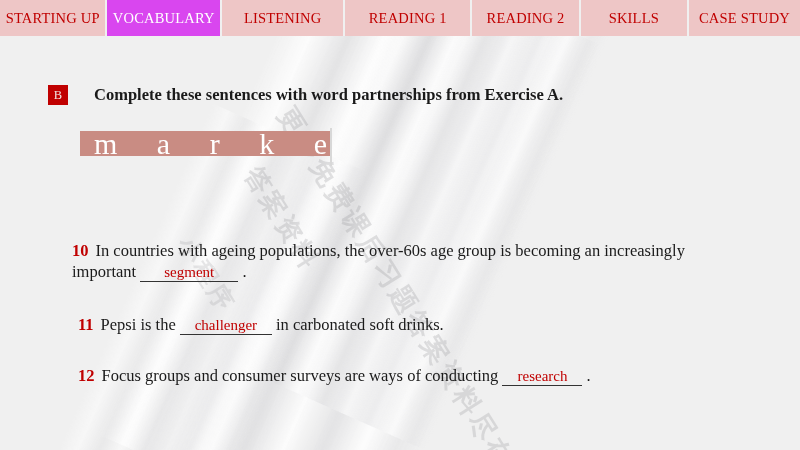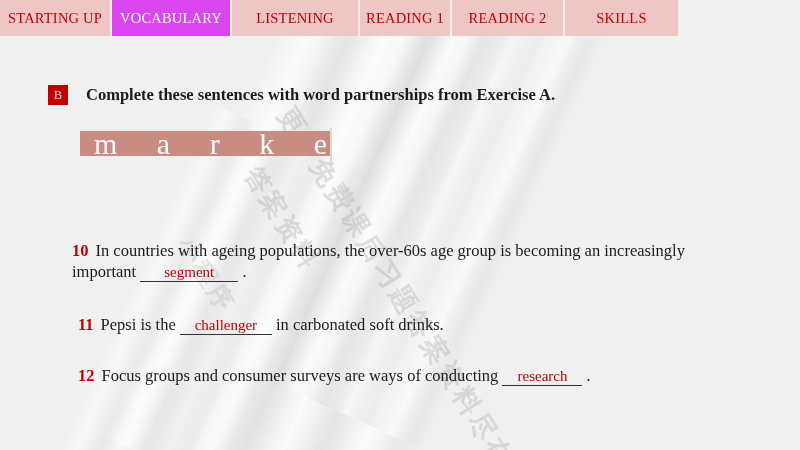--- a/index.html
+++ b/index.html
@@ -150,21 +150,21 @@
     background: #c00000;
     color: #f2e3e0;
     font-family: "Liberation Serif", serif;
     font-size: 12.5px;
     display: flex;
     align-items: center;
     justify-content: center;
     flex: 0 0 auto;
   }
   .heading-text {
-    margin-left: 18px;
+    margin-left: 26px;
     font-family: "Liberation Serif", serif;
     font-weight: bold;
     font-size: 16.5px;
     color: #1a1a1a;
     white-space: nowrap;
   }
 
   
   .reveal-banner {
     position: absolute;
@@ -244,28 +244,31 @@
   <div class="tabbar">
     <div class="tab" style="width:112px">
       <span>STARTING UP</span>
     </div>
     <div class="tab active" style="width:120px">
       <span>VOCABULARY</span>
     </div>
     <div class="tab" style="width:128px">
       <span>LISTENING</span>
     </div>
-    <div class="tab" style="width:92px">
+    <div class="tab" style="width:133px">
       <span>READING 1</span>
     </div>
     <div class="tab" style="width:113px">
       <span>READING 2</span>
     </div>
     <div class="tab" style="width:113px">
       <span>SKILLS</span>
+    </div>
+    <div class="tab" style="width:116px">
+      <span>CASE STUDY</span>
     </div>
   </div>
 
   <div class="content">
 
     <div class="heading-row">
       <div class="badge-b">B</div>
       <div class="heading-text">Complete these sentences with word partnerships from Exercise A.</div>
     </div>
 

